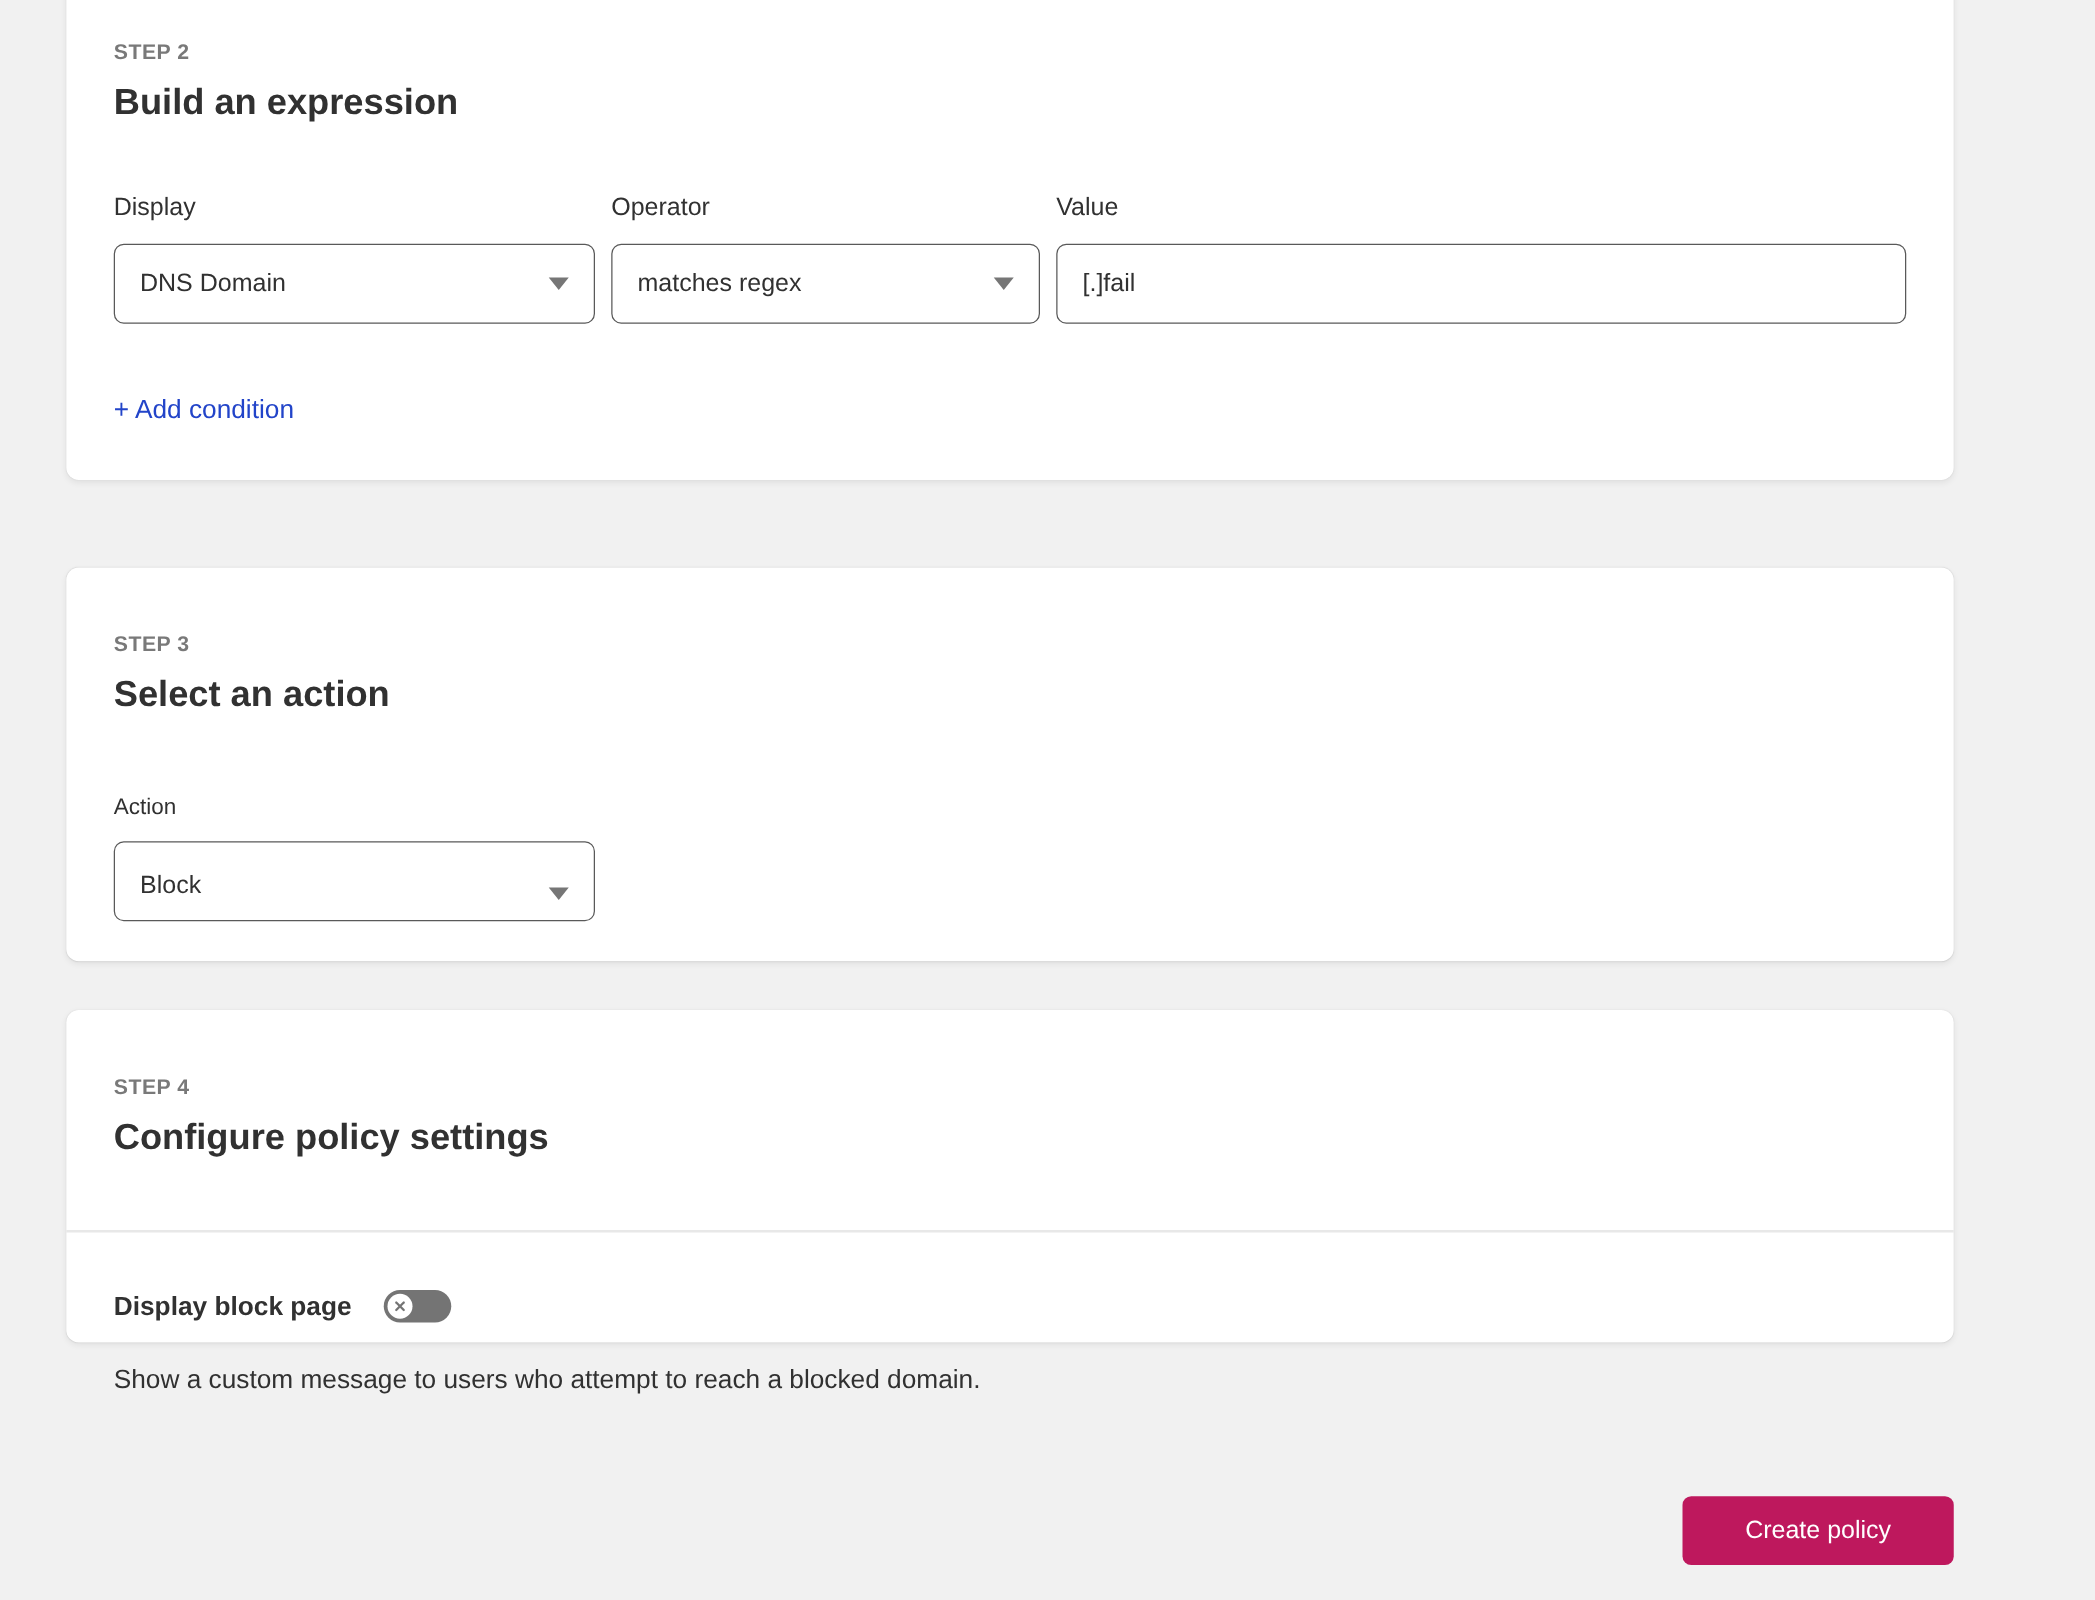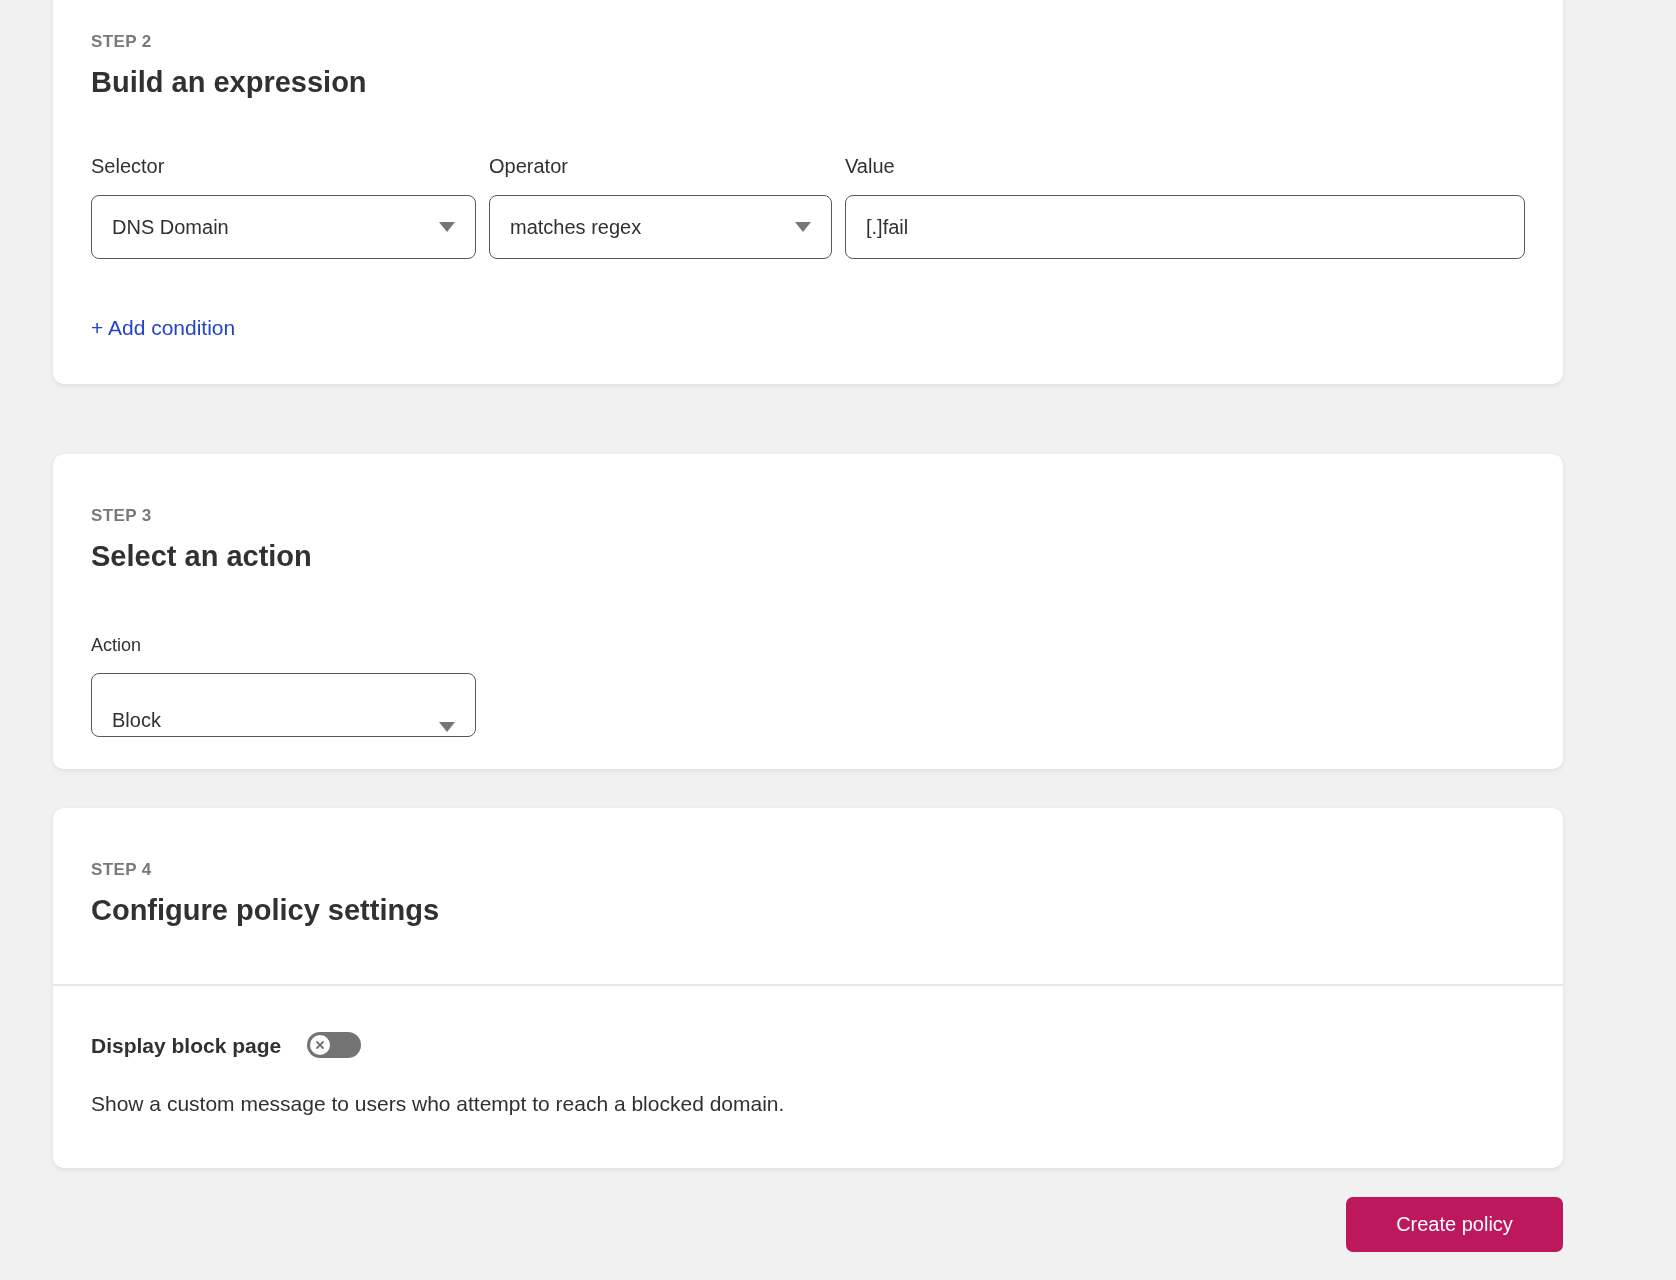--- a/index.html
+++ b/index.html
@@ -14,21 +14,21 @@
   .card {
     position: absolute;
     left: 53px;
     width: 1510px;
     background: #ffffff;
     border-radius: 10px;
     box-shadow: 0 2px 5px rgba(0,0,0,0.07), 0 0 1px rgba(0,0,0,0.10);
   }
   #card-step2 { top: -14px; height: 398px; padding: 46px 38px 0 38px; }
   #card-step3 { top: 454px; height: 315px; padding: 52px 38px 0 38px; }
-  #card-step4 { top: 808px; height: 360px; }
+  #card-step4 { top: 808px; height: 266px; }
   .eyebrow {
     font-size: 17px;
     font-weight: 700;
     letter-spacing: 0.4px;
     color: #797979;
   }
   .card-title {
     font-size: 29px;
     font-weight: 700;
     color: #313131;
@@ -45,21 +45,21 @@
     color: #313131;
     margin-bottom: 17px;
   }
   .select-box, .text-input {
     height: 64px;
     border: 1.5px solid #595959;
     border-radius: 8px;
     background: #ffffff;
     display: flex;
     align-items: center;
-    padding: 4px 20px;
+    padding: 16px 20px;
     font-size: 20px;
     color: #313131;
     position: relative;
     cursor: pointer;
   }
   .w-selector { width: 385px; }
   .w-operator { width: 343px; }
   .w-value { flex: 1; }
   .select-box .select-value { flex: 1; }
   .chevron {
@@ -156,21 +156,21 @@
 </style>
 </head>
 <body>
 
 <section class="card" id="card-step2">
   <div class="eyebrow">STEP 2</div>
   <h2 class="card-title">Build an expression</h2>
 
   <div class="fields-row">
     <div class="field-group w-selector">
-      <div class="field-label">Selector</div>
+      <div class="field-label">Display</div>
       <div class="select-box">
         <span class="select-value">DNS Domain</span>
         <span class="chevron"></span>
       </div>
     </div>
 
     <div class="field-group w-operator">
       <div class="field-label">Operator</div>
       <div class="select-box">
         <span class="select-value">matches regex</span>

